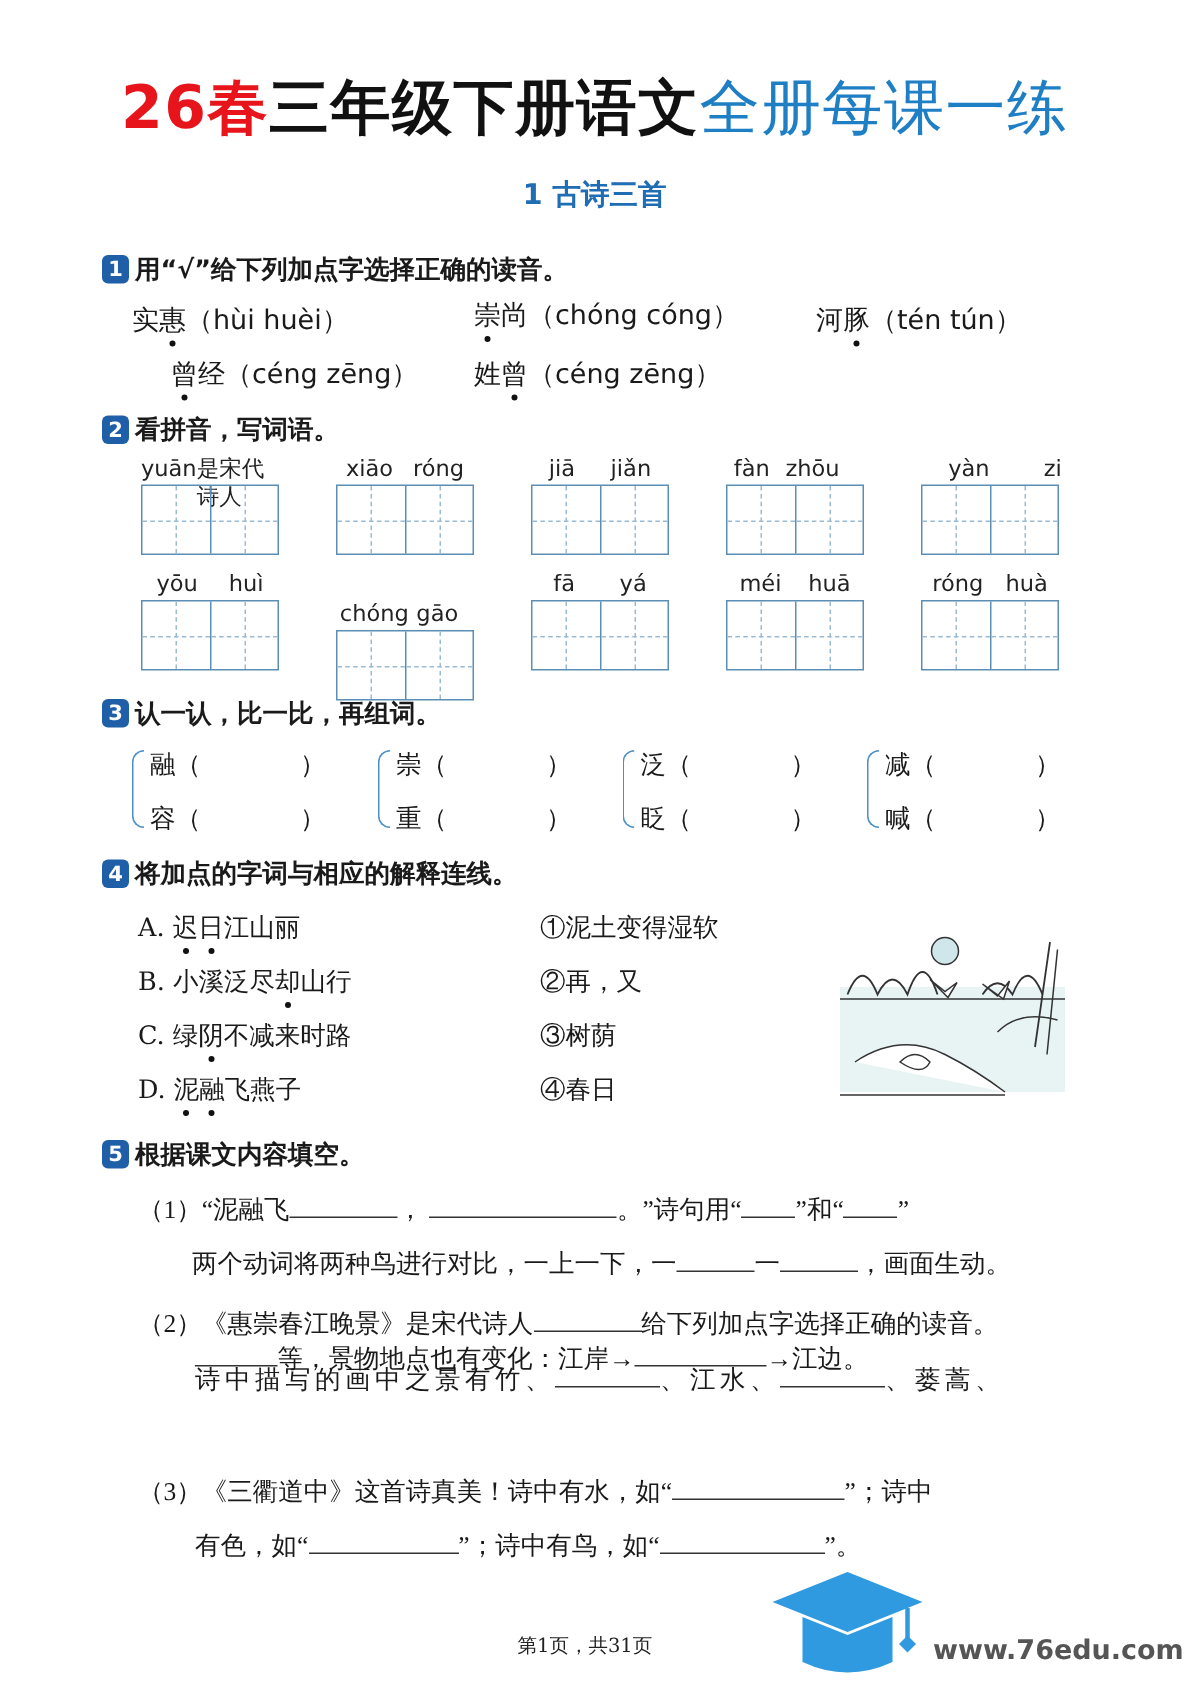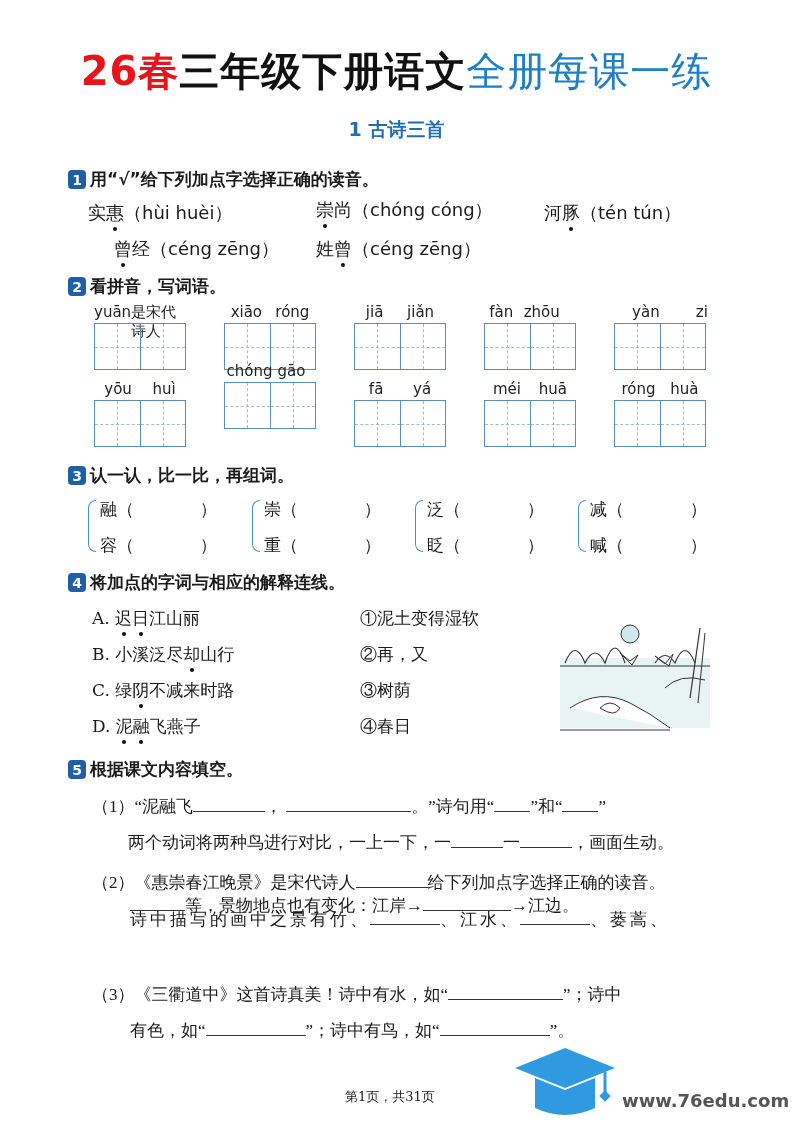--- a/index.html
+++ b/index.html
@@ -135,21 +135,21 @@
     <div class="grid-cell" style="left: 94px; top: 380px; width: 92px; height: 68px;">
       <div class="pinyin">
         <span>yōu</span>
         <span>huì</span>
       </div>
       <div class="boxes">
         <div class="box"></div>
         <div class="box"></div>
       </div>
     </div>
-    <div class="grid-cell" style="left: 224px; top: 362px; width: 84px; height: 68px;">
+    <div class="grid-cell" style="left: 224px; top: 400px; width: 84px; height: 68px;">
       <div class="pinyin">
         <span>chóng</span>
         <span>gāo</span>
       </div>
       <div class="boxes">
         <div class="box"></div>
         <div class="box"></div>
       </div>
     </div>
     <div class="grid-cell" style="left: 354px; top: 380px; width: 92px; height: 68px;">

